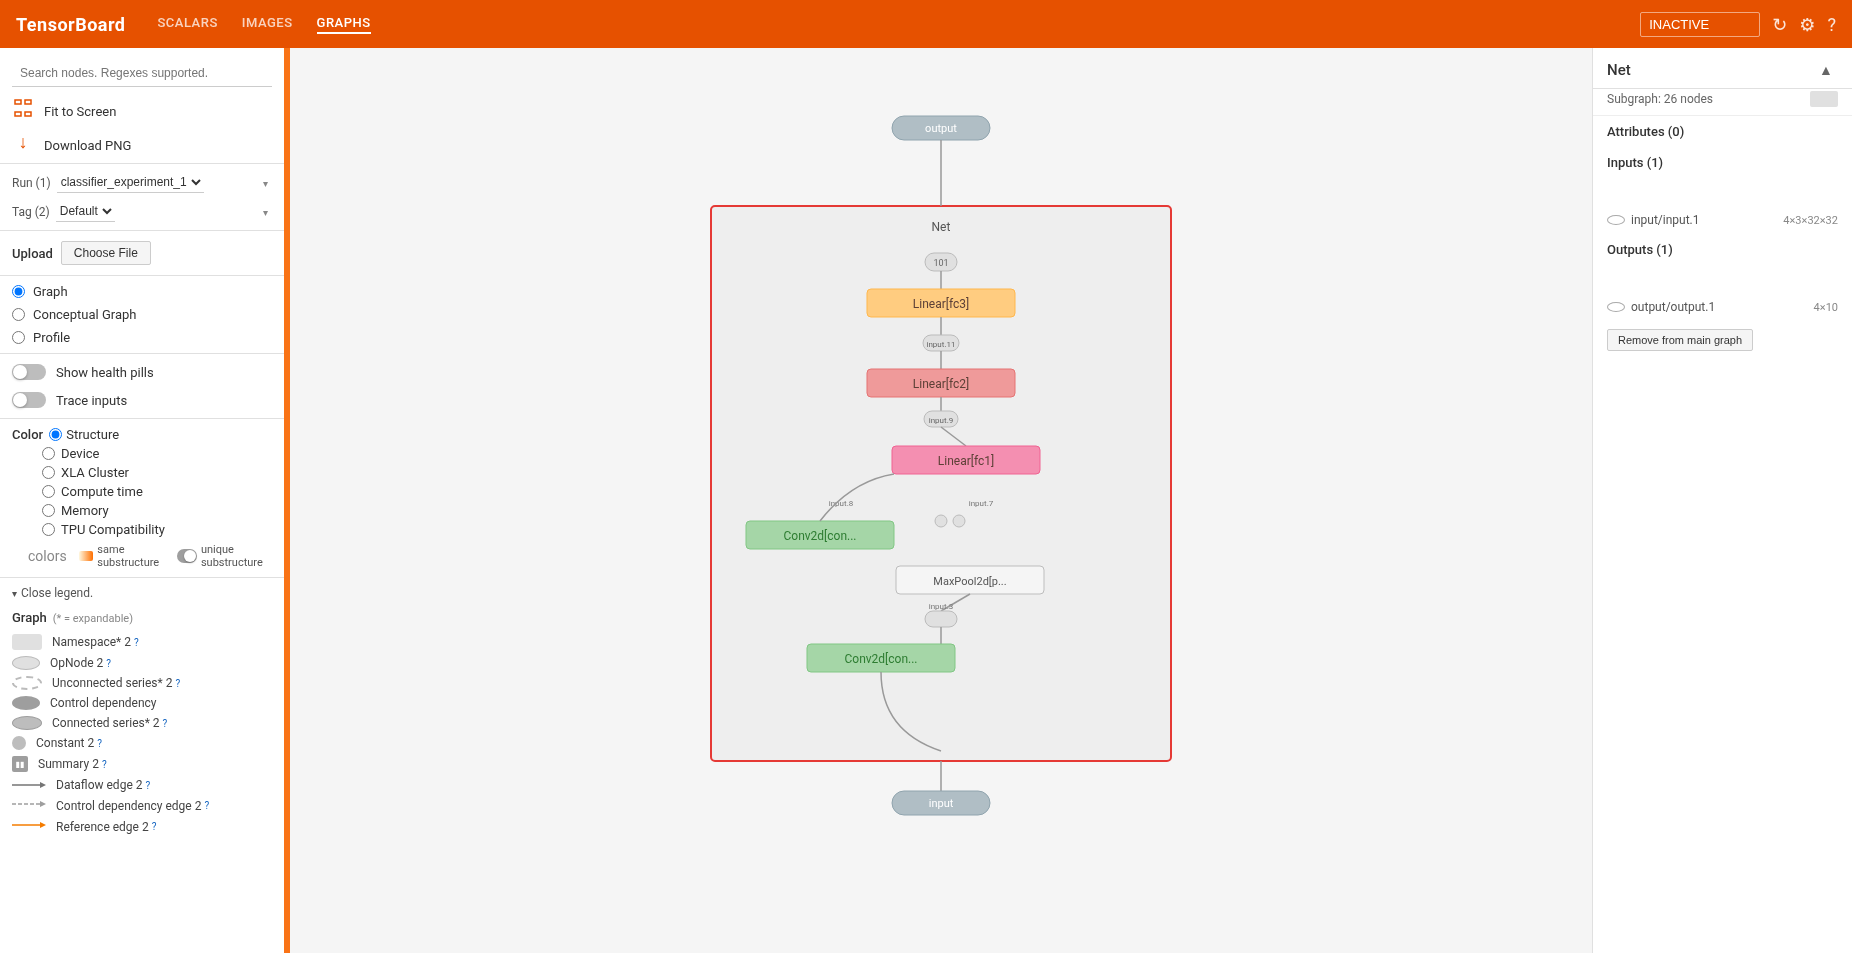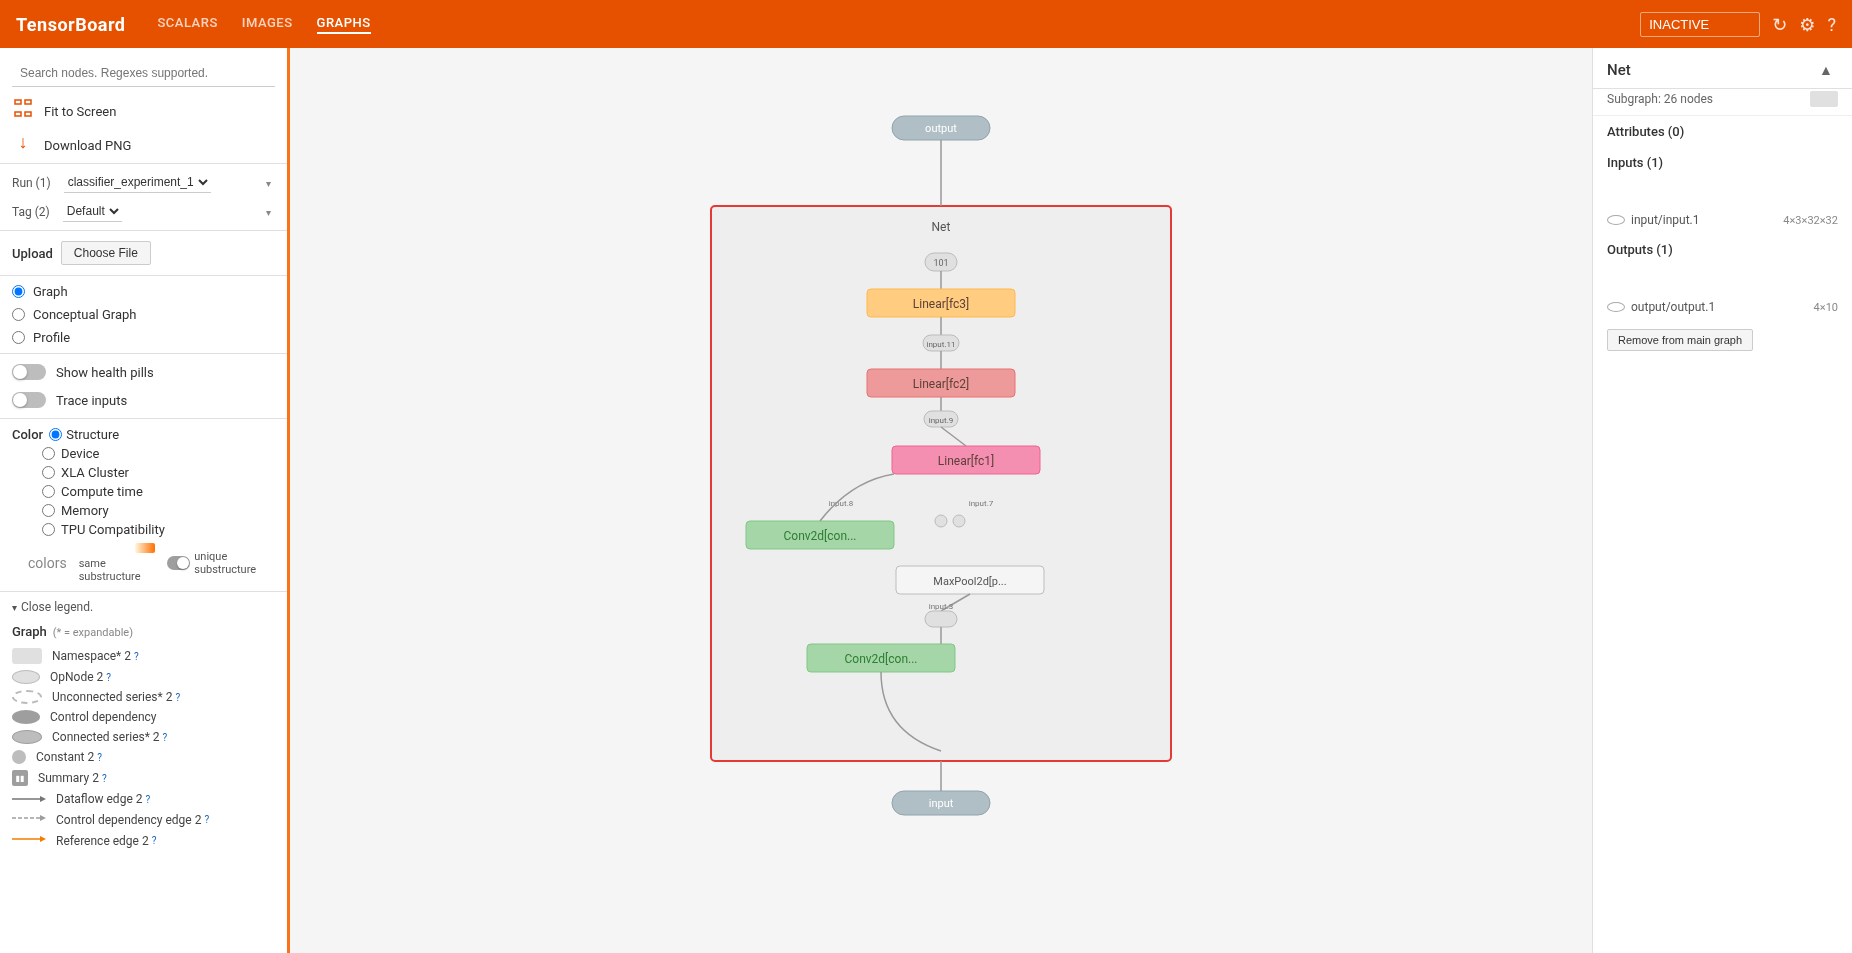--- a/index.html
+++ b/index.html
@@ -66,21 +66,21 @@
     .main-layout {
       display: flex;
       height: calc(100vh - 48px);
     }
 
     
     .sidebar {
       width: 290px;
       min-width: 290px;
       background: #fff;
-      border-right: 3px solid #f97316;
+      border-right: 6px solid #f97316;
       overflow-y: auto;
       padding: 8px 0;
       display: flex;
       flex-direction: column;
     }
     .sidebar-section {
       padding: 4px 12px;
     }
     .search-input {
       width: 100%;
@@ -113,21 +113,21 @@
       font-size: 16px;
     }
     .sidebar-action-label {
       font-size: 13px;
       color: #333;
     }
     .run-tag-row {
       display: flex;
       align-items: center;
       padding: 4px 12px;
-      gap: 13px;
+      gap: 6px;
     }
     .run-tag-label {
       font-size: 12px;
       color: #555;
       min-width: 36px;
     }
     .run-tag-select {
       flex: 1;
       border: none;
       border-bottom: 1px solid #ccc;
@@ -564,21 +564,21 @@
       <span class="color-option-label">Memory</span>
     </div>
     <div class="color-section-row">
       <div style="width:24px;"></div>
       <input type="radio" name="color" style="">
       <span class="color-option-label">TPU Compatibility</span>
     </div>
 
     <div style="padding: 4px 12px 4px 28px; display:flex; gap:12px; align-items:center;">
       <span style="font-size:14px;color:#888;">colors</span>
-      <div style="display:flex; align-items:flex-end; gap:4px;flex-direction:column;">
+      <div style="display:flex; align-items:center; gap:4px;">
         <div style="width:20px;height:10px;background:linear-gradient(to right,#fff8e1,#ff6f00);border-radius:2px;"></div>
         <span style="font-size:11px;color:#555;">same substructure</span>
       </div>
       <div style="display:flex; align-items:center; gap:4px;">
         <div class="toggle-small"></div>
         <span style="font-size:11px;color:#555;">unique substructure</span>
       </div>
     </div>
 
     <div class="divider"></div>

